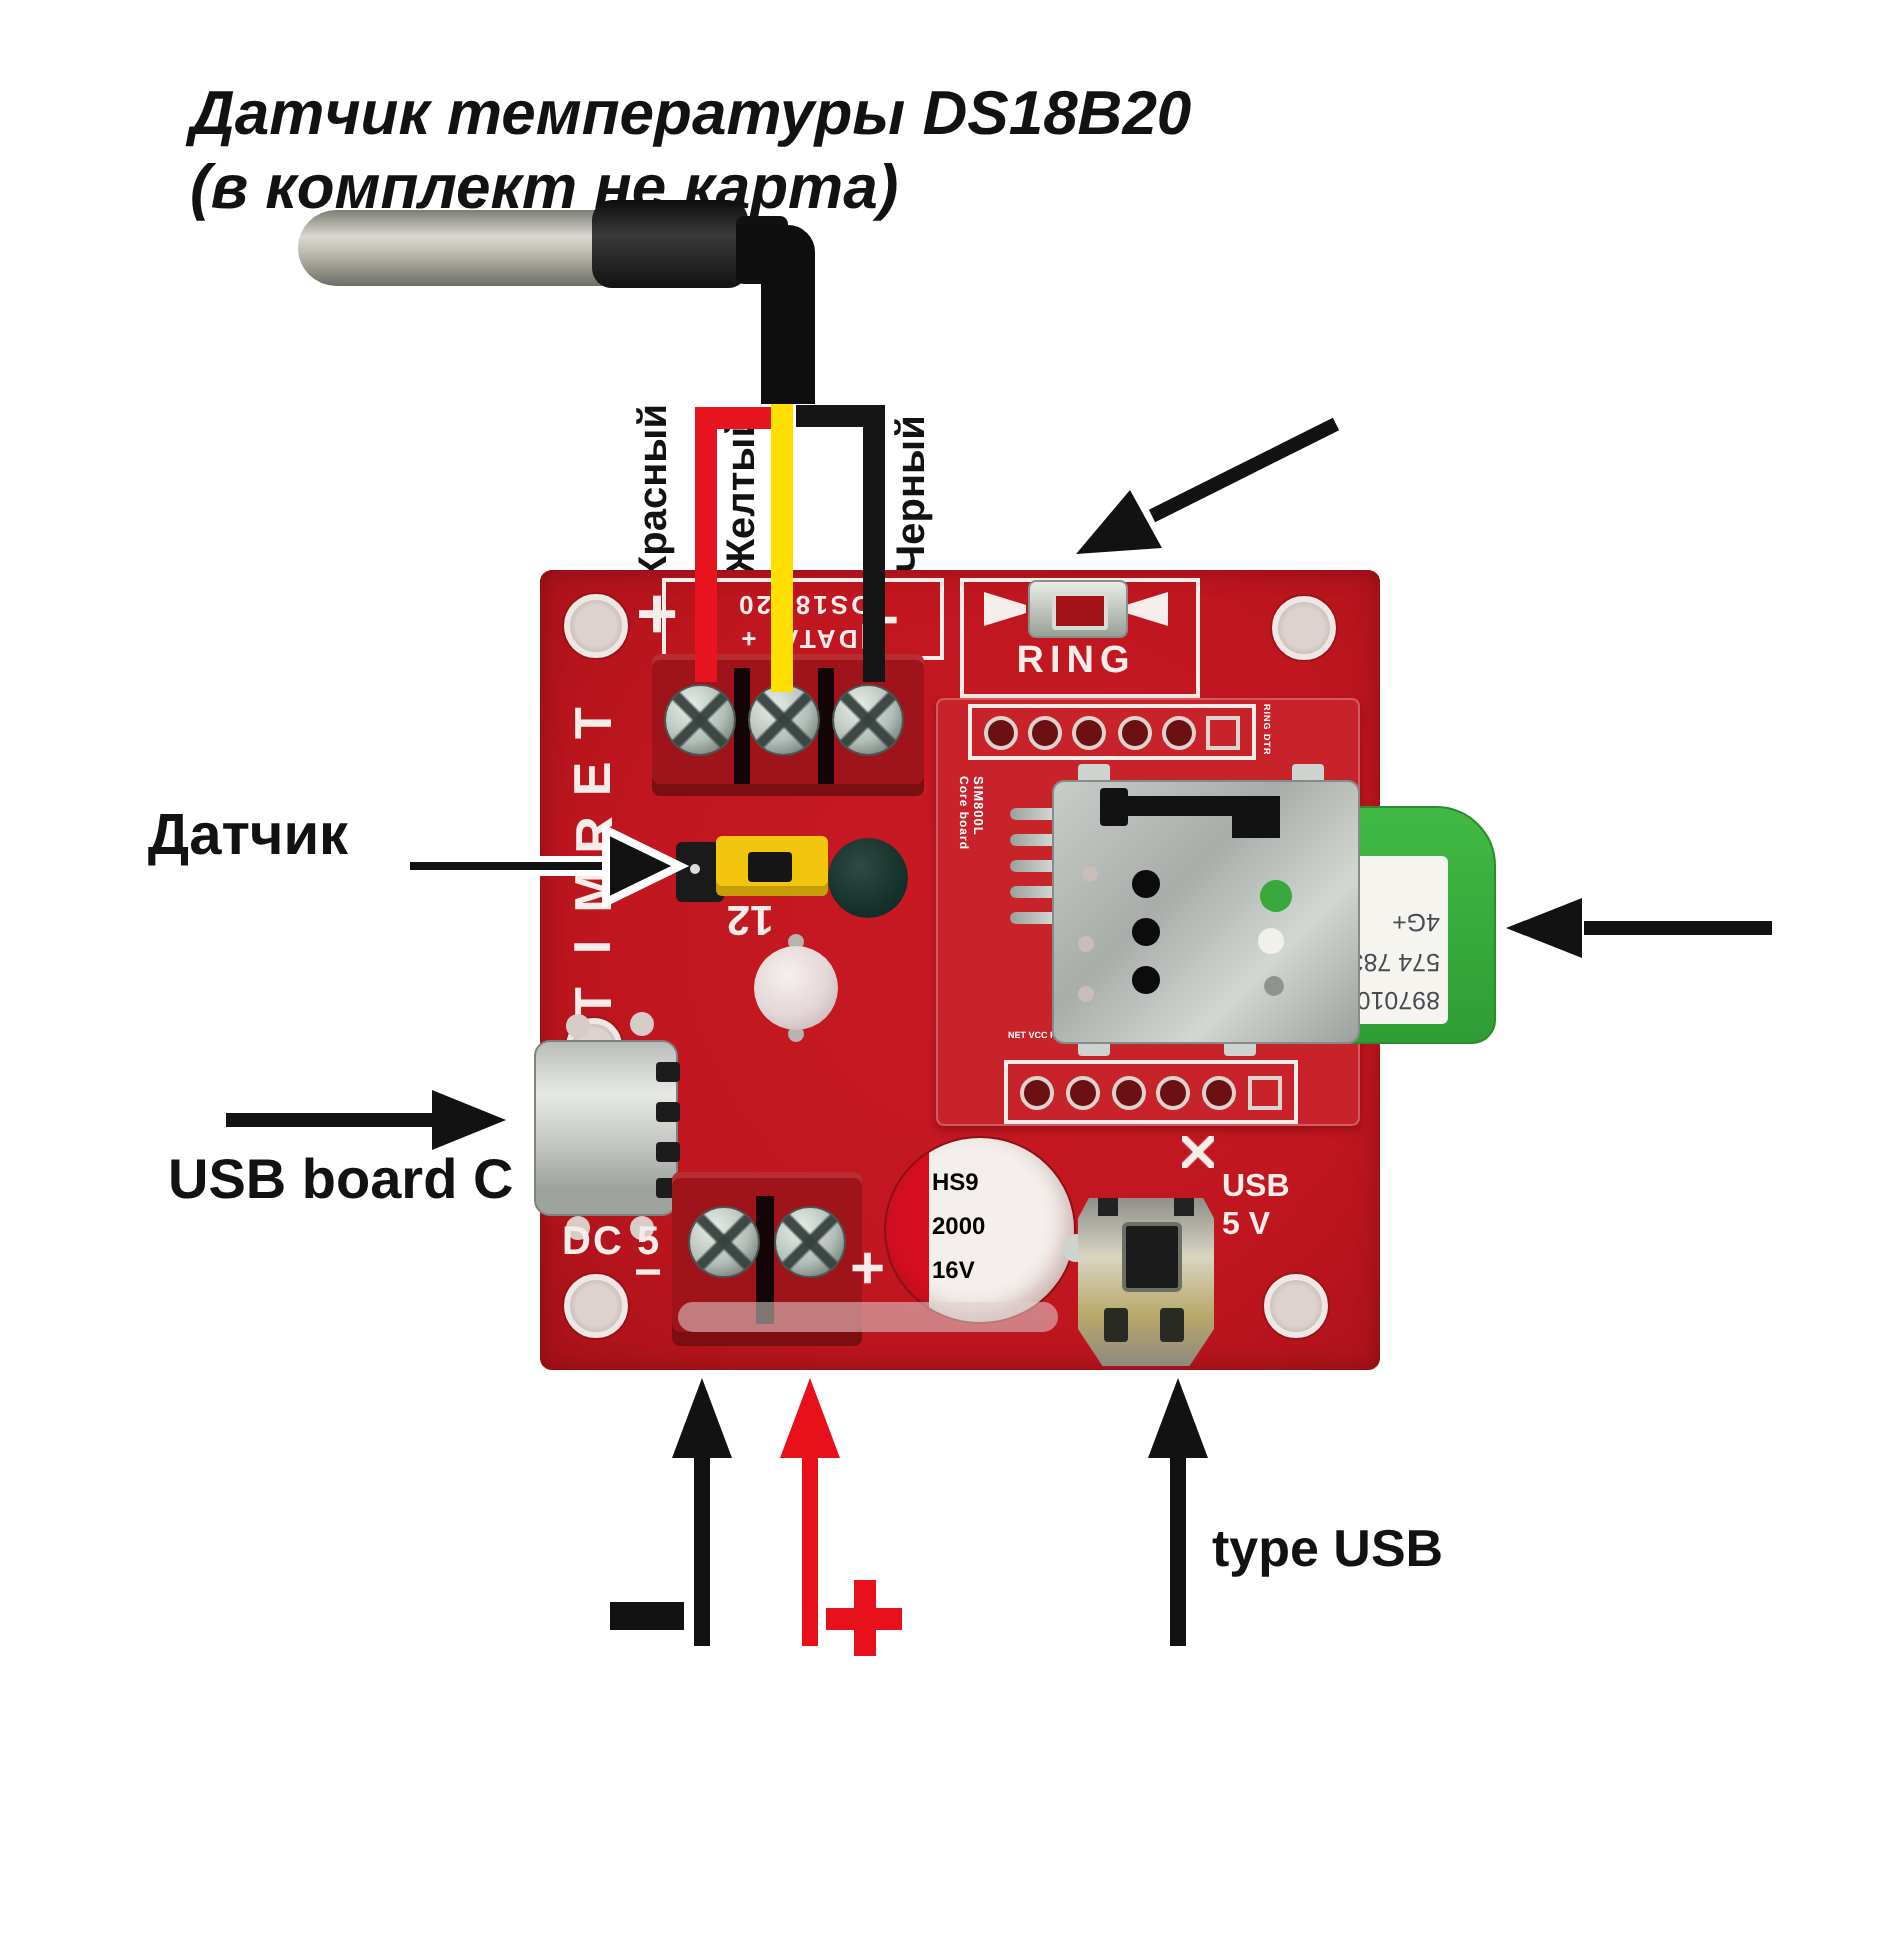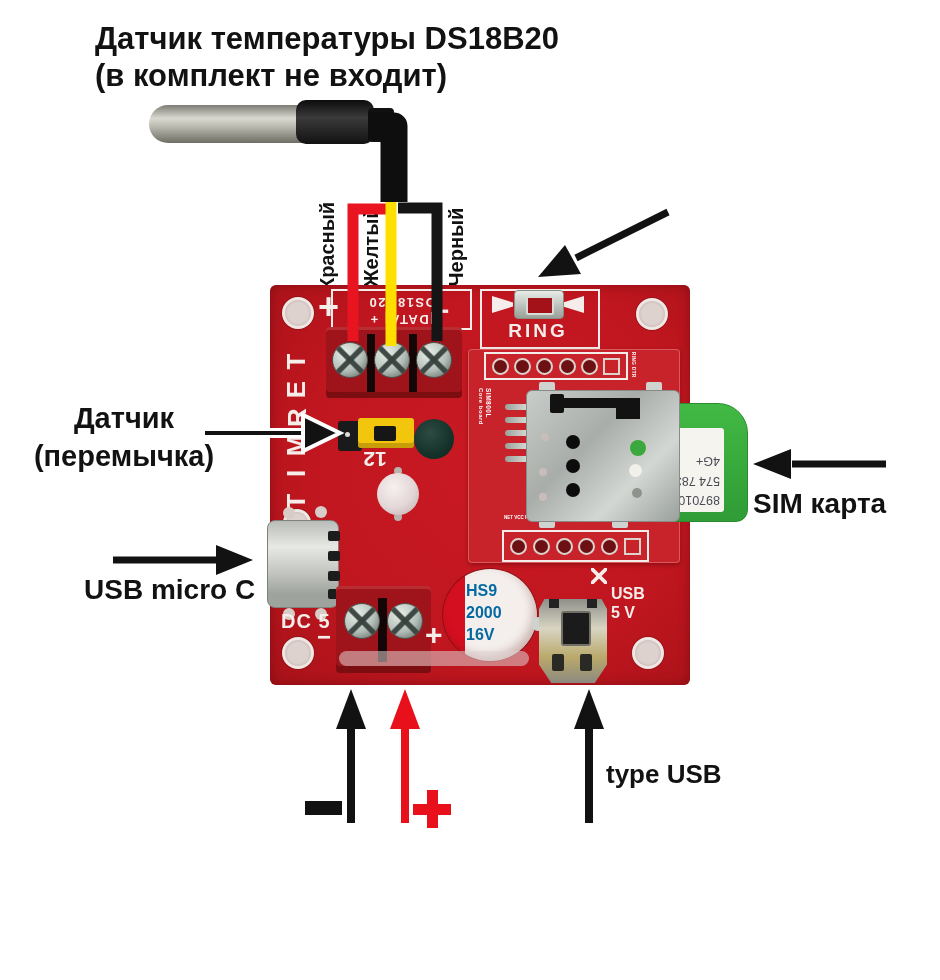--- a/index.html
+++ b/index.html
@@ -35,23 +35,23 @@
   .cross{background:
      linear-gradient(var(--annotation_red),var(--annotation_red)) center/100% 11px no-repeat,
      linear-gradient(var(--annotation_red),var(--annotation_red)) center/11px 100% no-repeat;}
   svg{pointer-events:none;}
 </style>
 </head>
 <body>
 
 <div class="stage">
 
-  <div class="abs lbl" style="left:95px;top:20px;font-size:31px;line-height:37px;">
+  <div class="abs lbl" style="left:95px;top:38px;font-size:31px;line-height:37px;font-style:italic;">
     <div>Датчик температуры DS18B20</div>
-    <div>(в комплект не входит)</div>
+    <div>(в комплект не карта)</div>
   </div>
 
   <div class="abs" style="left:149px;top:105px;width:158px;height:38px;border-radius:19px 6px 6px 19px;
               background:linear-gradient(180deg,#7d7d75,#d9d9d1 35%,#bdbdb3 55%,#6e6e64);"></div>
   <div class="abs" style="left:296px;top:100px;width:78px;height:44px;border-radius:10px;
               background:linear-gradient(180deg,#0c0c0c,#3a3a3a 40%,#121212);"></div>
   <div class="abs" style="left:368px;top:108px;width:26px;height:34px;border-radius:4px;background:#111;"></div>
 
   <div class="abs lbl rotm90" style="left:281px;top:235px;width:92px;height:22px;font-size:20px;text-align:center;line-height:22px;">Красный</div>
   <div class="abs lbl rotm90" style="left:325px;top:236px;width:92px;height:22px;font-size:20px;text-align:center;line-height:22px;">Желтый</div>
@@ -199,21 +199,21 @@
               box-shadow:inset 0 3px 0 rgba(255,120,120,.25), inset 0 -7px 0 rgba(60,0,0,.35);"></div>
   <div class="abs" style="left:378px;top:598px;width:9px;height:64px;background:#140606;"></div>
   <div class="abs screw" style="left:344px;top:603px;width:34px;height:34px;"></div>
   <div class="abs screw" style="left:387px;top:603px;width:34px;height:34px;"></div>
   <div class="abs silk" style="left:317px;top:623px;font-size:24px;">−</div>
   <div class="abs silk" style="left:425px;top:618px;font-size:30px;">+</div>
 
   <div class="abs" style="left:442px;top:568px;width:94px;height:92px;border-radius:50%;border:1px solid #8d1016;
               background:linear-gradient(90deg,#d40f20 0 23%,#f4efec 23% 100%);
               box-shadow:inset -4px -5px 10px rgba(90,10,10,.25);"></div>
-  <div class="abs" style="left:466px;top:580px;width:64px;font-size:16px;line-height:22px;font-weight:bold;color:#0369a1;">
+  <div class="abs" style="left:466px;top:580px;width:64px;font-size:12px;line-height:22px;font-weight:bold;color:#000000;">
     <div>HS9</div>
     <div>2000</div>
     <div>16V</div>
   </div>
 
   <div class="abs" style="left:531px;top:617px;width:14px;height:14px;border-radius:50%;background:#cfd3cd;"></div>
   <div class="abs" style="left:539px;top:599px;width:68px;height:84px;
               clip-path:polygon(8% 0,92% 0,100% 12%,100% 78%,82% 100%,18% 100%,0 78%,0 12%);
               background:linear-gradient(180deg,#8f8f89,#d8d5c2 35%,#b9a86a 70%,#8c8a80);"></div>
   <div class="abs" style="left:549px;top:599px;width:10px;height:9px;background:#222;"></div>
@@ -267,23 +267,21 @@
       <polygon points="405,689 390,729 420,729" fill="#e8101b"></polygon>
     </g>
     <g>
       <line x1="589" y1="823" x2="589" y2="728" stroke="#121212" stroke-width="8"></line>
       <polygon points="589,689 574,729 604,729" fill="#121212"></polygon>
     </g>
   </svg>
 
   <div class="abs lbl" style="left:16px;top:399px;width:216px;text-align:center;font-size:29px;line-height:38px;">
     <div>Датчик</div>
-    <div>(перемычка)</div>
-  </div>
-  <div class="abs lbl" style="left:753px;top:488px;font-size:28px;">SIM карта</div>
-  <div class="abs lbl" style="left:84px;top:574px;font-size:28px;">USB micro C</div>
+  </div>
+  <div class="abs lbl" style="left:84px;top:574px;font-size:28px;">USB board C</div>
   <div class="abs lbl" style="left:606px;top:759px;font-size:26px;">type USB</div>
 
   <div class="abs" style="left:305px;top:801px;width:37px;height:14px;background:#121212;" aria-label="−"></div>
   <div class="abs cross" style="left:413px;top:790px;width:38px;height:38px;" aria-label="+"></div>
 
 
 </div>
 
 </body></html>

